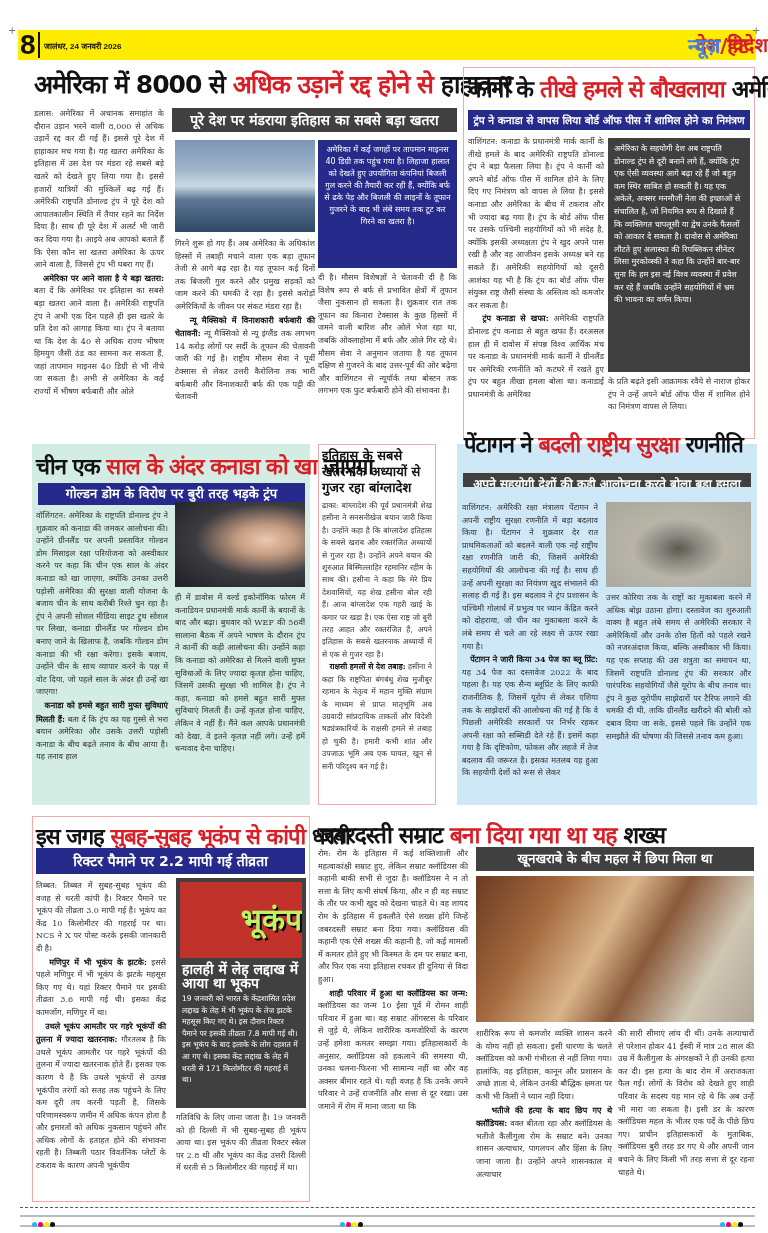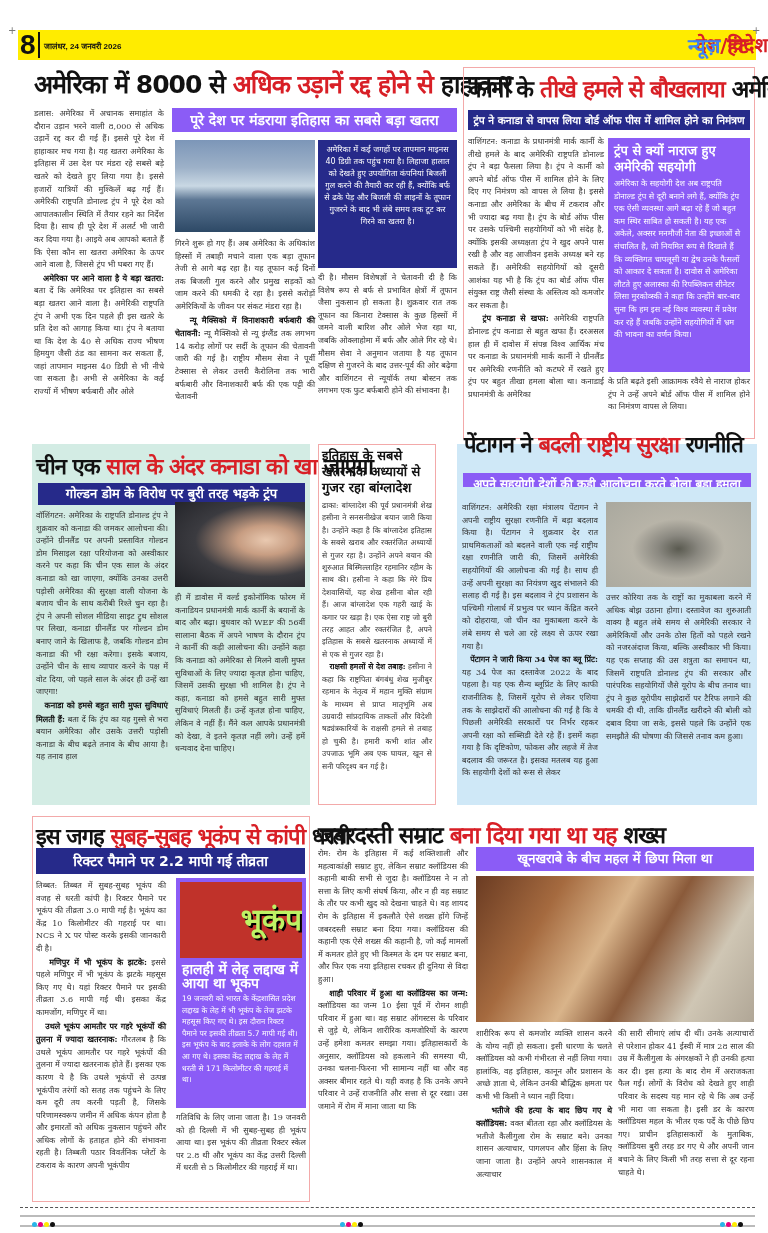--- a/index.html
+++ b/index.html
@@ -9,21 +9,21 @@
 .pgsep{position:absolute;left:38px;top:32px;width:2px;height:26px;background:#111}
 .date{position:absolute;left:44px;top:40px;font:bold 8px "Liberation Sans",sans-serif;color:#111}
 .sect{position:absolute;left:0;width:768px;top:31px;text-align:right;font:bold 20px "DejaVu Sans",sans-serif;color:#d81f26}
 .logo{position:absolute;right:20px;top:32px;font:bold 20px "DejaVu Sans",sans-serif}
 .logo .a{color:#3b82f6}.logo .b{color:#d81f26}
 .t{font:8px/12.6px "DejaVu Serif",serif;color:#333;text-align:justify}
 .t b{color:#111}
 .h1{font:bold 26px "DejaVu Sans",sans-serif;letter-spacing:-1px;color:#111;white-space:nowrap}
 .h1 .r{color:#d81f26}
 .bar{color:#fff;text-align:center;font:bold 15px "DejaVu Sans",sans-serif;white-space:nowrap;overflow:hidden}
-.g{background:#8b5cf6}.n{background:#262a8a}
+.g{background:#404040}.n{background:#262a8a}
 .box{color:#fff;font:8.5px/13.5px "DejaVu Sans",sans-serif;padding:6px 8px}
 .box h3{font:bold 14px/17px "DejaVu Sans",sans-serif;margin-bottom:3px}
 .frame{border:1.5px solid #f3a9a9}
 .img{overflow:hidden}
 .reg{position:absolute;font:10px "DejaVu Sans",sans-serif;color:#777}
 .dot{display:inline-block;width:5px;height:5px;border-radius:50%;margin-right:1px}
 </style>
 </head>
 <body>
 
@@ -44,21 +44,20 @@
 <div class="abs box n" style="left:318px;top:140px;width:139px;height:128px;padding:4px 6px;font-size:8px;line-height:12px;text-align:center">
     <div>अमेरिका में कई जगहों पर तापमान माइनस 40 डिग्री तक पहुंच गया है। लिहाजा हालात को देखते हुए उपयोगिता कंपनियां बिजली गुल करने की तैयारी कर रही हैं, क्योंकि बर्फ से ढके पेड़ और बिजली की लाइनों के तूफान गुजरने के बाद भी लंबे समय तक टूट कर गिरने का खतरा है।</div>
   </div>
 <div class="abs t" style="left:318px;top:272px;width:139px">दी है। मौसम विशेषज्ञों ने चेतावनी दी है कि विशेष रूप से बर्फ से प्रभावित क्षेत्रों में तूफान जैसा नुकसान हो सकता है। शुक्रवार रात तक तूफान का किनारा टेक्सास के कुछ हिस्सों में जमने वाली बारिश और ओले भेज रहा था, जबकि ओक्लाहोमा में बर्फ और ओले गिर रहे थे। मौसम सेवा ने अनुमान जताया है यह तूफान दक्षिण से गुजरने के बाद उत्तर-पूर्व की ओर बढ़ेगा और वाशिंगटन से न्यूयॉर्क तथा बोस्टन तक लगभग एक फुट बर्फबारी होने की संभावना है।</div>
 
 <div class="abs frame" style="left:463px;top:67px;width:292px;height:372px"></div>
 <div class="abs h1" style="left:469px;top:72px;font-size:23px"><span>कार्नी के</span> <span class="r">तीखे हमले से बौखलाया</span> <span>अमेरिका</span></div>
 <div class="abs bar n" style="left:468px;top:110px;width:282px;height:20px;line-height:20px;font-size:10.5px">ट्रंप ने कनाडा से वापस लिया बोर्ड ऑफ पीस में शामिल होने का निमंत्रण</div>
 <div class="abs t" style="left:468px;top:136px;width:136px"><span>वाशिंगटन: कनाडा के प्रधानमंत्री मार्क कार्नी के तीखे हमले के बाद अमेरिकी राष्ट्रपति डोनाल्ड ट्रंप ने बड़ा फैसला लिया है। ट्रंप ने कार्नी को अपने बोर्ड ऑफ पीस में शामिल होने के लिए दिए गए निमंत्रण को वापस ले लिया है। इससे कनाडा और अमेरिका के बीच में टकराव और भी ज्यादा बढ़ गया है। ट्रंप के बोर्ड ऑफ पीस पर उसके पश्चिमी सहयोगियों को भी संदेह है, क्योंकि इसकी अध्यक्षता ट्रंप ने खुद अपने पास रखी है और वह आजीवन इसके अध्यक्ष बने रह सकते हैं। अमेरिकी सहयोगियों को दूसरी आशंका यह भी है कि ट्रंप का बोर्ड ऑफ पीस संयुक्त राष्ट्र जैसी संस्था के अस्तित्व को कमजोर कर सकता है।</span><br>&nbsp;&nbsp;&nbsp;<b>ट्रंप कनाडा से खफा:</b> <span>अमेरिकी राष्ट्रपति डोनाल्ड ट्रंप कनाडा से बहुत खफा हैं। दरअसल हाल ही में दावोस में संपन्न विश्व आर्थिक मंच पर कनाडा के प्रधानमंत्री मार्क कार्नी ने ग्रीनलैंड पर अमेरिकी रणनीति को कटघरे में रखते हुए ट्रंप पर बहुत तीखा हमला बोला था। कनाडाई प्रधानमंत्री के अमेरिका</span></div>
 <div class="abs box g" style="left:608px;top:138px;width:142px;height:234px;padding:5px 6px;font-size:8px;line-height:12.6px">
-    <h3 style="font-size:13px;line-height:16px">ट्रंप से क्यों नाराज हुए अमेरिकी सहयोगी</h3>
     <div>अमेरिका के सहयोगी देश अब राष्ट्रपति डोनाल्ड ट्रंप से दूरी बनाने लगे हैं, क्योंकि ट्रंप एक ऐसी व्यवस्था आगे बढ़ा रहे हैं जो बहुत कम स्थिर साबित हो सकती है। यह एक अकेले, अक्सर मनमौजी नेता की इच्छाओं से संचालित है, जो नियमित रूप से दिखाते हैं कि व्यक्तिगत चापलूसी या द्वेष उनके फैसलों को आकार दे सकता है। दावोस से अमेरिका लौटते हुए अलास्का की रिपब्लिकन सीनेटर लिसा मुरकोव्स्की ने कहा कि उन्होंने बार-बार सुना कि हम इस नई विश्व व्यवस्था में प्रवेश कर रहे हैं जबकि उन्होंने सहयोगियों में भ्रम की भावना का वर्णन किया।</div>
   </div>
 <div class="abs t" style="left:608px;top:376px;width:142px">के प्रति बढ़ते इसी आक्रामक रवैये से नाराज होकर ट्रंप ने उन्हें अपने बोर्ड ऑफ पीस में शामिल होने का निमंत्रण वापस ले लिया।</div>
 
 <div class="abs" style="left:32px;top:444px;width:278px;height:361px;background:#d3ece4"></div>
 <div class="abs h1" style="left:36px;top:450px;font-size:22px"><span>चीन एक</span> <span class="r">साल के अंदर कनाडा को खा</span> <span>जाएगा</span></div>
 <div class="abs bar n" style="left:38px;top:483px;width:267px;height:22px;line-height:22px;font-size:13px">गोल्डन डोम के विरोध पर बुरी तरह भड़के ट्रंप</div>
 <div class="abs t" style="left:36px;top:510px;width:132px"><span>वॉशिंगटन: अमेरिका के राष्ट्रपति डोनाल्ड ट्रंप ने शुक्रवार को कनाडा की जमकर आलोचना की। उन्होंने ग्रीनलैंड पर अपनी प्रस्तावित गोल्डन डोम मिसाइल रक्षा परियोजना को अस्वीकार करने पर कहा कि चीन एक साल के अंदर कनाडा को खा जाएगा, क्योंकि उनका उत्तरी पड़ोसी अमेरिका की सुरक्षा वाली योजना के बजाय चीन के साथ करीबी रिश्ते चुन रहा है। ट्रंप ने अपनी सोशल मीडिया साइट ट्रुथ सोशल पर लिखा, कनाडा ग्रीनलैंड पर गोल्डन डोम बनाए जाने के खिलाफ है, जबकि गोल्डन डोम कनाडा की भी रक्षा करेगा। इसके बजाय, उन्होंने चीन के साथ व्यापार करने के पक्ष में वोट दिया, जो पहले साल के अंदर ही उन्हें खा जाएगा!</span><br>&nbsp;&nbsp;&nbsp;<b>कनाडा को हमसे बहुत सारी मुफ्त सुविधाएं मिलती हैं:</b> <span>बता दें कि ट्रंप का यह गुस्से से भरा बयान अमेरिका और उसके उत्तरी पड़ोसी कनाडा के बीच बढ़ते तनाव के बीच आया है। यह तनाव हाल</span></div>
 <div class="abs img" style="left:175px;top:502px;width:130px;height:85px;background:radial-gradient(ellipse at 70% 45%,#e9c9b0 0%,#c79d82 22%,#3b3b40 55%,#1e1f24 100%)"></div>
 <div class="abs t" style="left:175px;top:592px;width:130px">ही में डावोस में वर्ल्ड इकोनॉमिक फोरम में कनाडियन प्रधानमंत्री मार्क कार्नी के बयानों के बाद और बढ़ा। बुधवार को WEF की 56वीं सालाना बैठक में अपने भाषण के दौरान ट्रंप ने कार्नी की कड़ी आलोचना की। उन्होंने कहा कि कनाडा को अमेरिका से मिलने वाली मुफ्त सुविधाओं के लिए ज्यादा कृतज्ञ होना चाहिए, जिसमें उसकी सुरक्षा भी शामिल है। ट्रंप ने कहा, कनाडा को हमसे बहुत सारी मुफ्त सुविधाएं मिलती हैं। उन्हें कृतज्ञ होना चाहिए, लेकिन वे नहीं हैं। मैंने कल आपके प्रधानमंत्री को देखा, वे इतने कृतज्ञ नहीं लगे। उन्हें हमें धन्यवाद देना चाहिए।</div>
@@ -75,21 +74,21 @@
 <div class="abs t" style="left:606px;top:592px;width:145px">उत्तर कोरिया तक के राष्ट्रों का मुकाबला करने में अधिक बोझ उठाना होगा। दस्तावेज का शुरुआती वाक्य है बहुत लंबे समय से अमेरिकी सरकार ने अमेरिकियों और उनके ठोस हितों को पहले रखने को नजरअंदाज किया, बल्कि अस्वीकार भी किया। यह एक सप्ताह की उस शत्रुता का समापन था, जिसमें राष्ट्रपति डोनाल्ड ट्रंप की सरकार और पारंपरिक सहयोगियों जैसे यूरोप के बीच तनाव था। ट्रंप ने कुछ यूरोपीय साझेदारों पर टैरिफ लगाने की धमकी दी थी, ताकि ग्रीनलैंड खरीदने की बोली को दबाव दिया जा सके, इससे पहले कि उन्होंने एक समझौते की घोषणा की जिससे तनाव कम हुआ।</div>
 
 <div class="abs frame" style="left:32px;top:816px;width:278px;height:386px"></div>
 <div class="abs h1" style="left:36px;top:820px;font-size:22px"><span>इस जगह</span> <span class="r">सुबह-सुबह भूकंप से कांपी</span> <span>धरती</span></div>
 <div class="abs bar n" style="left:36px;top:848px;width:269px;height:26px;line-height:26px;font-size:14px">रिक्टर पैमाने पर 2.2 मापी गई तीव्रता</div>
 <div class="abs t" style="left:36px;top:880px;width:130px"><span>तिब्बत: तिब्बत में सुबह-सुबह भूकंप की वजह से धरती कांपी है। रिक्टर पैमाने पर भूकंप की तीव्रता 3.0 मापी गई है। भूकंप का केंद्र 10 किलोमीटर की गहराई पर था। NCS ने X पर पोस्ट करके इसकी जानकारी दी है।</span><br>&nbsp;&nbsp;&nbsp;<b>मणिपुर में भी भूकंप के झटके:</b> <span>इससे पहले मणिपुर में भी भूकंप के झटके महसूस किए गए थे। यहां रिक्टर पैमाने पर इसकी तीव्रता 3.6 मापी गई थी। इसका केंद्र कामजोंग, मणिपुर में था।</span><br>&nbsp;&nbsp;&nbsp;<b>उथले भूकंप आमतौर पर गहरे भूकंपों की तुलना में ज्यादा खतरनाक:</b> <span>गौरतलब है कि उथले भूकंप आमतौर पर गहरे भूकंपों की तुलना में ज्यादा खतरनाक होते हैं। इसका एक कारण ये है कि उथले भूकंपों से उत्पन्न भूकंपीय तरंगों को सतह तक पहुंचने के लिए कम दूरी तय करनी पड़ती है, जिसके परिणामस्वरूप जमीन में अधिक कंपन होता है और इमारतों को अधिक नुकसान पहुंचने और अधिक लोगों के हताहत होने की संभावना रहती है। तिब्बती पठार विवर्तनिक प्लेटों के टकराव के कारण अपनी भूकंपीय</span></div>
 <div class="abs g" style="left:176px;top:878px;width:130px;height:230px"></div>
 <div class="abs img" style="left:180px;top:882px;width:122px;height:76px;background:#c0322a;color:#bef264;font:bold 30px/76px 'DejaVu Sans',sans-serif;text-align:right;text-shadow:2px 2px 0 #000">भूकंप</div>
 <div class="abs box" style="left:178px;top:960px;width:126px;padding:2px 4px;font-size:7.6px;line-height:11.6px">
     <h3 style="font-size:14px;line-height:14px">हालही में लेह लद्दाख में आया था भूकंप</h3>
-    <div>19 जनवरी को भारत के केंद्रशासित प्रदेश लद्दाख के लेह में भी भूकंप के तेज झटके महसूस किए गए थे। इस दौरान रिक्टर पैमाने पर इसकी तीव्रता 5.7 मापी गई थी। इस भूकंप के बाद इलाके के लोग दहशत में आ गए थे। इसका केंद्र लद्दाख के लेह में धरती से 171 किलोमीटर की गहराई में था।</div>
+    <div>19 जनवरी को भारत के केंद्रशासित प्रदेश लद्दाख के लेह में भी भूकंप के तेज झटके महसूस किए गए थे। इस दौरान रिक्टर पैमाने पर इसकी तीव्रता 7.8 मापी गई थी। इस भूकंप के बाद इलाके के लोग दहशत में आ गए थे। इसका केंद्र लद्दाख के लेह में धरती से 171 किलोमीटर की गहराई में था।</div>
   </div>
 <div class="abs t" style="left:176px;top:1112px;width:130px">गतिविधि के लिए जाना जाता है। 19 जनवरी को ही दिल्ली में भी सुबह-सुबह ही भूकंप आया था। इस भूकंप की तीव्रता रिक्टर स्केल पर 2.8 थी और भूकंप का केंद्र उत्तरी दिल्ली में धरती से 5 किलोमीटर की गहराई में था।</div>
 
 <div class="abs h1" style="left:318px;top:818px;font-size:23px"><span>जबरदस्ती सम्राट</span> <span class="r">बना दिया गया था यह</span> <span>शख्स</span></div>
 <div class="abs t" style="left:318px;top:848px;width:150px"><span>रोम: रोम के इतिहास में कई शक्तिशाली और महत्वाकांक्षी सम्राट हुए, लेकिन सम्राट क्लॉडियस की कहानी बाकी सभी से जुदा है। क्लॉडियस ने न तो सत्ता के लिए कभी संघर्ष किया, और न ही वह सम्राट के तौर पर कभी खुद को देखना चाहते थे। वह शायद रोम के इतिहास में इकलौते ऐसे शख्स होंगे जिन्हें जबरदस्ती सम्राट बना दिया गया। क्लॉडियस की कहानी एक ऐसे शख्स की कहानी है, जो कई मामलों में कमतर होते हुए भी किस्मत के दम पर सम्राट बना, और फिर एक नया इतिहास रचकर ही दुनिया से विदा हुआ।</span><br>&nbsp;&nbsp;&nbsp;<b>शाही परिवार में हुआ था क्लॉडियस का जन्म:</b> <span>क्लॉडियस का जन्म 10 ईसा पूर्व में रोमन शाही परिवार में हुआ था। वह सम्राट ऑगस्टस के परिवार से जुड़े थे, लेकिन शारीरिक कमजोरियों के कारण उन्हें हमेशा कमतर समझा गया। इतिहासकारों के अनुसार, क्लॉडियस को हकलाने की समस्या थी, उनका चलना-फिरना भी सामान्य नहीं था और वह अक्सर बीमार रहते थे। यही वजह है कि उनके अपने परिवार ने उन्हें राजनीति और सत्ता से दूर रखा। उस जमाने में रोम में माना जाता था कि</span></div>
 <div class="abs bar g" style="left:476px;top:847px;width:278px;height:24px;line-height:24px;font-size:13px">खूनखराबे के बीच महल में छिपा मिला था</div>
 <div class="abs img" style="left:476px;top:876px;width:278px;height:146px;background:linear-gradient(120deg,#6a3b22 0%,#a56a3f 25%,#d9b48a 45%,#8a5a3a 60%,#cfc6b4 80%,#b0a696 100%)"></div>
 <div class="abs t" style="left:476px;top:1028px;width:136px"><span>शारीरिक रूप से कमजोर व्यक्ति शासन करने के योग्य नहीं हो सकता। इसी धारणा के चलते क्लॉडियस को कभी गंभीरता से नहीं लिया गया। हालांकि, वह इतिहास, कानून और प्रशासन के अच्छे ज्ञाता थे, लेकिन उनकी बौद्धिक क्षमता पर कभी भी किसी ने ध्यान नहीं दिया।</span><br>&nbsp;&nbsp;&nbsp;<b>भतीजे की हत्या के बाद छिप गए थे क्लॉडियस:</b> <span>वक्त बीतता रहा और क्लॉडियस के भतीजे कैलीगुला रोम के सम्राट बने। उनका शासन अत्याचार, पागलपन और हिंसा के लिए जाना जाता है। उन्होंने अपने शासनकाल में अत्याचार</span></div>
 <div class="abs t" style="left:618px;top:1028px;width:136px">की सारी सीमाएं लांघ दी थीं। उनके अत्याचारों से परेशान होकर 41 ईस्वी में मात्र 28 साल की उम्र में कैलीगुला के अंगरक्षकों ने ही उनकी हत्या कर दी। इस हत्या के बाद रोम में अराजकता फैल गई। लोगों के विरोध को देखते हुए शाही परिवार के सदस्य यह मान रहे थे कि अब उन्हें भी मारा जा सकता है। इसी डर के कारण क्लॉडियस महल के भीतर एक पर्दे के पीछे छिप गए। प्राचीन इतिहासकारों के मुताबिक, क्लॉडियस बुरी तरह डर गए थे और अपनी जान बचाने के लिए किसी भी तरह सत्ता से दूर रहना चाहते थे।</div>
 

